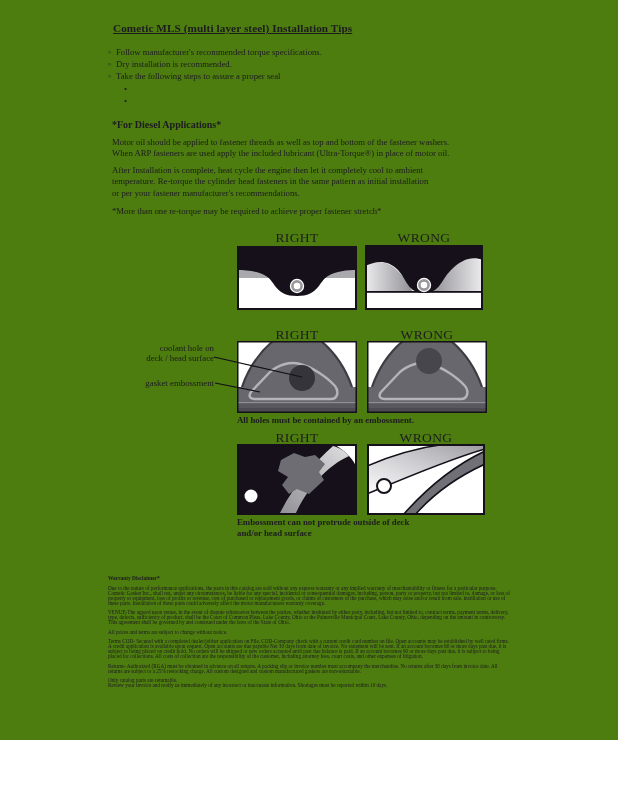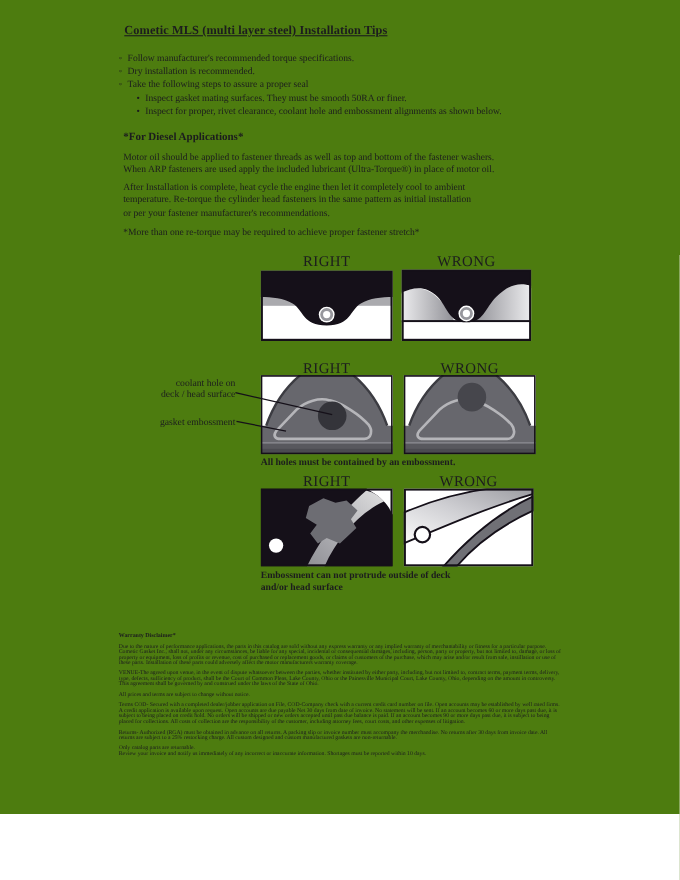--- a/index.html
+++ b/index.html
@@ -48,25 +48,23 @@
     <div class="b-row">
       <span class="b-marker">◦</span>
       <span>Dry installation is recommended.</span>
     </div>
     <div class="b-row">
       <span class="b-marker">◦</span>
       <span>Take the following steps to assure a proper seal</span>
     </div>
     <div class="b-row b-sub">
       <span class="b-marker">•</span>
-      <span>Inspect gasket mating surfaces.  They must be smooth 50RA or finer.</span>
     </div>
     <div class="b-row b-sub">
       <span class="b-marker">•</span>
-      <span>Inspect for proper, rivet clearance, coolant hole and embossment alignments as shown below.</span>
     </div>
   </div>
 
   <div class="abs sec-head" style="left:112px;top:119px;">*For Diesel Applications*</div>
   <div class="abs body-par preline" style="left:112px;top:137px;">Motor oil should be applied to fastener threads as well as top and bottom of the fastener washers.
 When ARP fasteners are used apply the included lubricant (Ultra-Torque®) in place of motor oil.</div>
   <div class="abs body-par" style="left:112px;top:206px;">*More than one re-torque may be required to achieve proper fastener stretch*</div>
   <div class="abs body-par preline" style="left:112px;top:165px;">After Installation is complete, heat cycle the engine then let it completely cool to ambient
 temperature. Re-torque the cylinder head fasteners in the same pattern as initial installation
 or per your fastener manufacturer's recommendations.</div>

